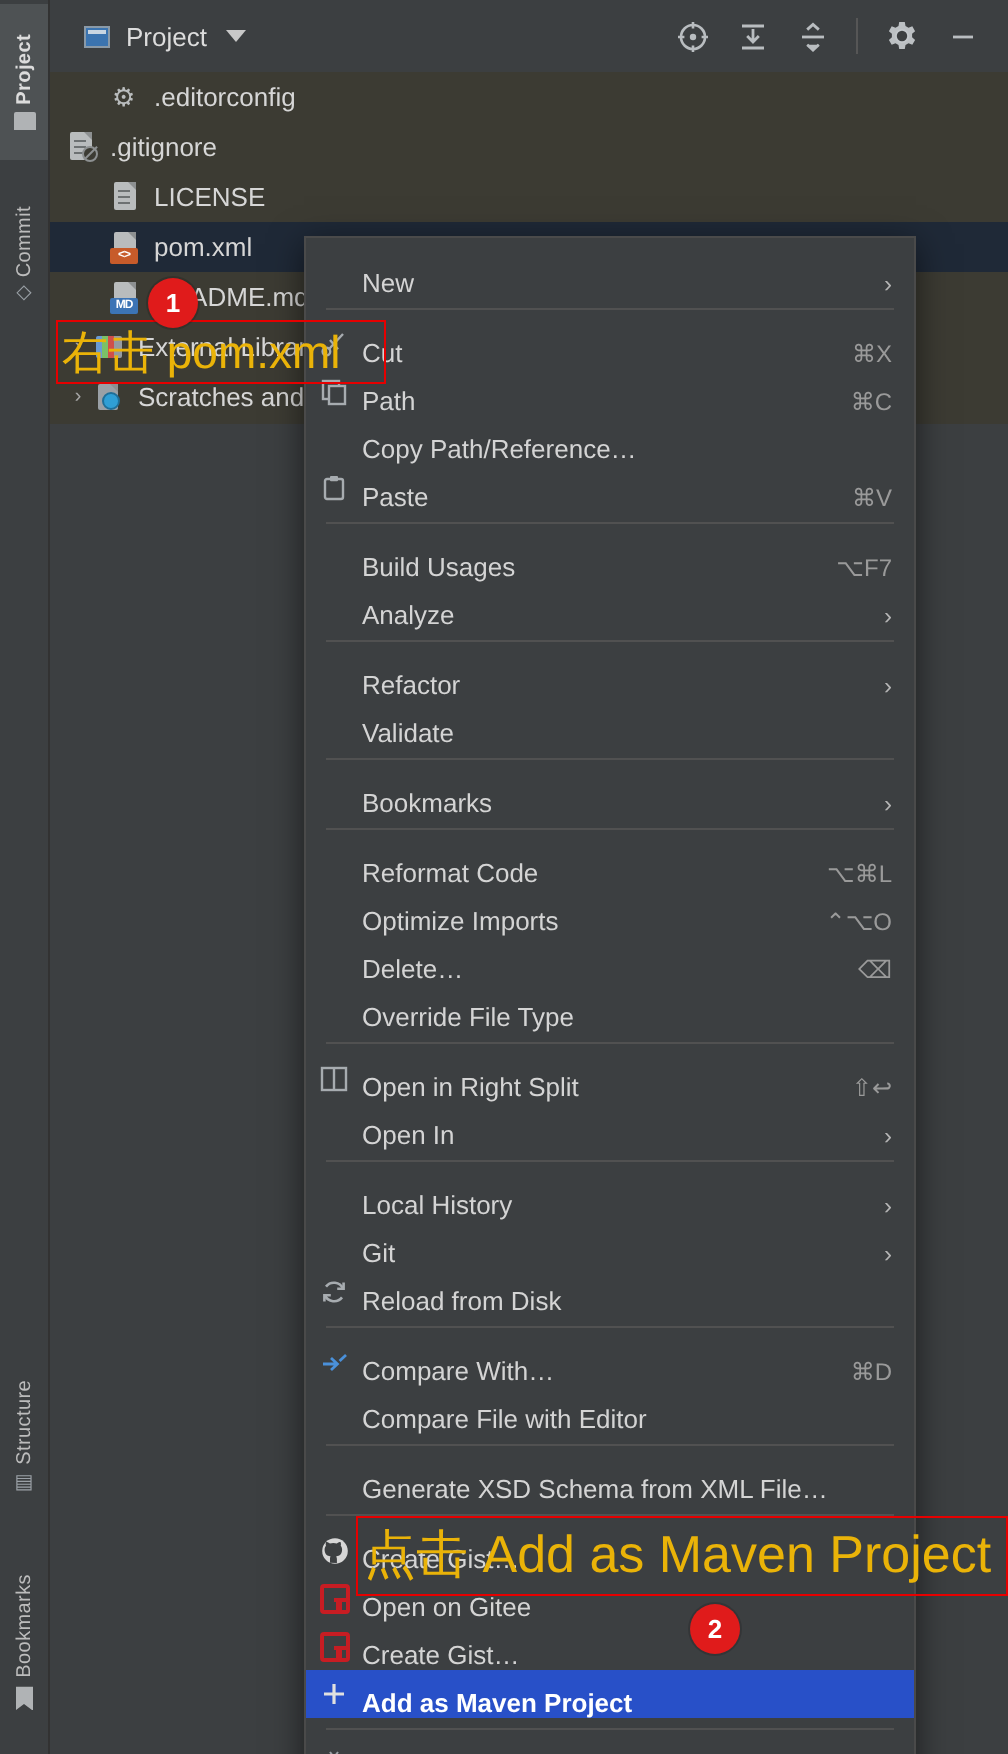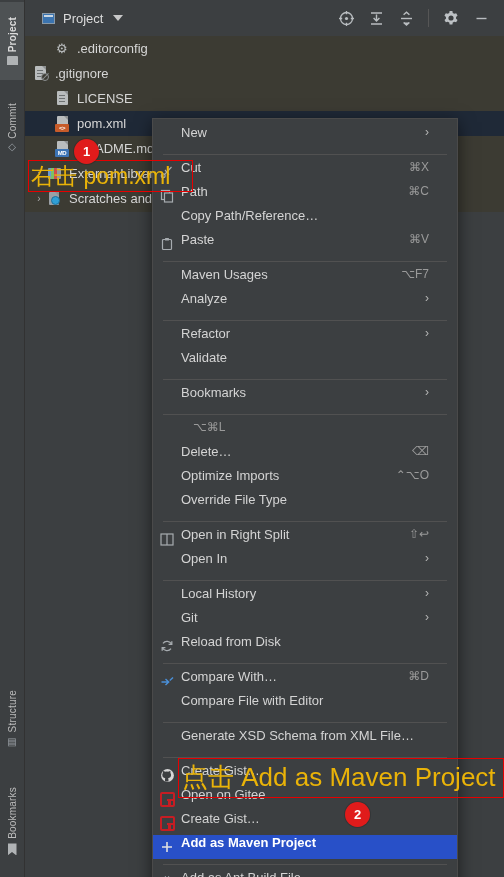--- a/index.html
+++ b/index.html
@@ -104,22 +104,22 @@
   .scr-clock{position:absolute;left:5px;top:6px;width:9px;height:9px;border-radius:50%;background:#2f9fd6;border:1px solid #1f6f99;box-sizing:border-box;}
 
   
   .menu{
     position:absolute;left:152px;top:118px;width:306px;
     background:#3c3f41;border:1px solid #4a4a4a;
     box-shadow:0 4px 16px rgba(0,0,0,.55);
     padding:6px 0 6px 0;z-index:20;box-sizing:border-box;
   }
   .mi{
-    position:relative;height:24px;display:flex;align-items:flex-start;
-    font-size:13px;color:#d4d4d4;padding:0 28px 0 0;box-sizing:border-box;
+    position:relative;height:24px;display:flex;align-items:flex-end;
+    font-size:13px;color:#d4d4d4;padding:0 11px 0 0;box-sizing:border-box;
   }
   .mi.hl{background:#2850c8;color:#ffffff;}
   .mi .mi-ico{width:28px;height:24px;flex:none;display:flex;align-items:center;justify-content:center;color:#a7acb0;font-size:13px;}
   .mi .mi-label{flex:1;white-space:nowrap;}
   .mi .mi-key{color:#9a9a9a;font-size:12px;margin-left:12px;white-space:nowrap;font-family:"Liberation Sans",sans-serif;}
   .mi .mi-arrow{color:#b5b5b5;font-size:12px;margin-left:12px;}
   .msep{height:1px;background:#515151;margin:5px 10px 5px 10px;}
   .gitee-g{
     width:15px;height:15px;border:2.5px solid #c71d23;border-radius:2px;box-sizing:border-box;position:relative;
   }
@@ -317,21 +317,21 @@
           <rect x="5" y="1" width="4" height="2.6" rx=".5" fill="#a7acb0"></rect>
         </svg>
       </span>
       <span class="mi-label">Paste</span>
       <span class="mi-key">⌘V</span>
     </div>
     <div class="msep"></div>
 
     <div class="mi">
       <span class="mi-ico"></span>
-      <span class="mi-label">Maven Usages</span>
+      <span class="mi-label">Build Usages</span>
       <span class="mi-key">⌥F7</span>
     </div>
     <div class="mi">
       <span class="mi-ico"></span>
       <span class="mi-label">Analyze</span>
       <span class="mi-arrow">›</span>
     </div>
     <div class="msep"></div>
 
     <div class="mi">
@@ -347,31 +347,32 @@
 
     <div class="mi">
       <span class="mi-ico"></span>
       <span class="mi-label">Bookmarks</span>
       <span class="mi-arrow">›</span>
     </div>
     <div class="msep"></div>
 
     <div class="mi">
       <span class="mi-ico"></span>
+      <span class="mi-label">Reformat Code</span>
       <span class="mi-key">⌥⌘L</span>
+    </div>
+    <div class="mi">
+      <span class="mi-ico"></span>
+      <span class="mi-label">Optimize Imports</span>
+      <span class="mi-key">⌃⌥O</span>
     </div>
     <div class="mi">
       <span class="mi-ico"></span>
       <span class="mi-label">Delete…</span>
       <span class="mi-key">⌫</span>
-    </div>
-    <div class="mi">
-      <span class="mi-ico"></span>
-      <span class="mi-label">Optimize Imports</span>
-      <span class="mi-key">⌃⌥O</span>
     </div>
     <div class="mi">
       <span class="mi-ico"></span>
       <span class="mi-label">Override File Type</span>
     </div>
     <div class="msep"></div>
 
     <div class="mi">
       <span class="mi-ico">
         <svg width="14" height="13" viewBox="0 0 14 13" aria-hidden="true">

